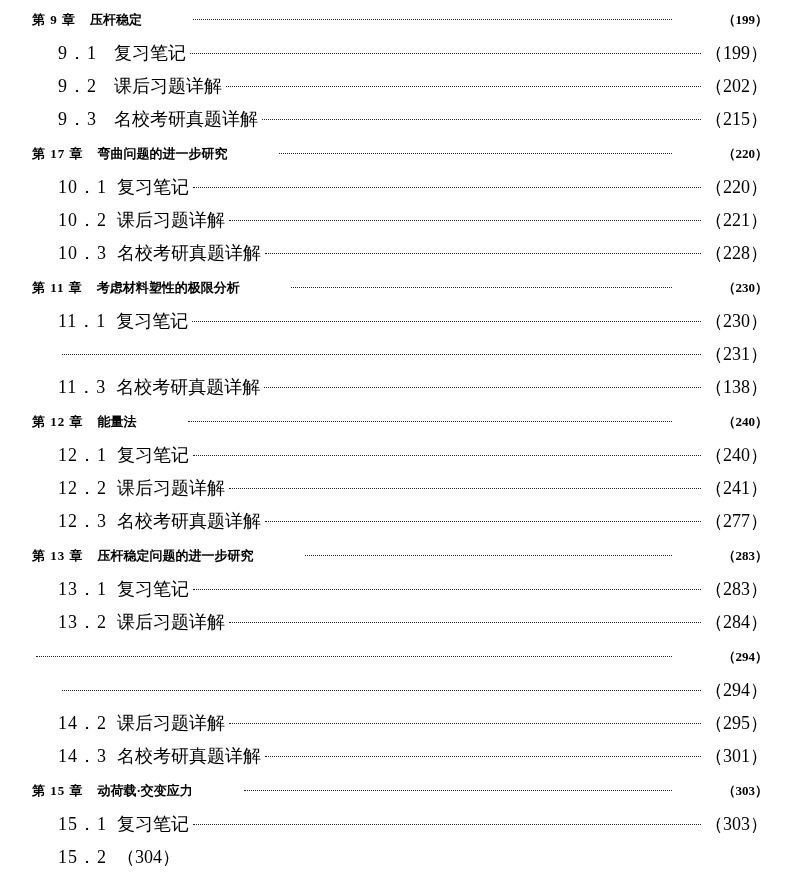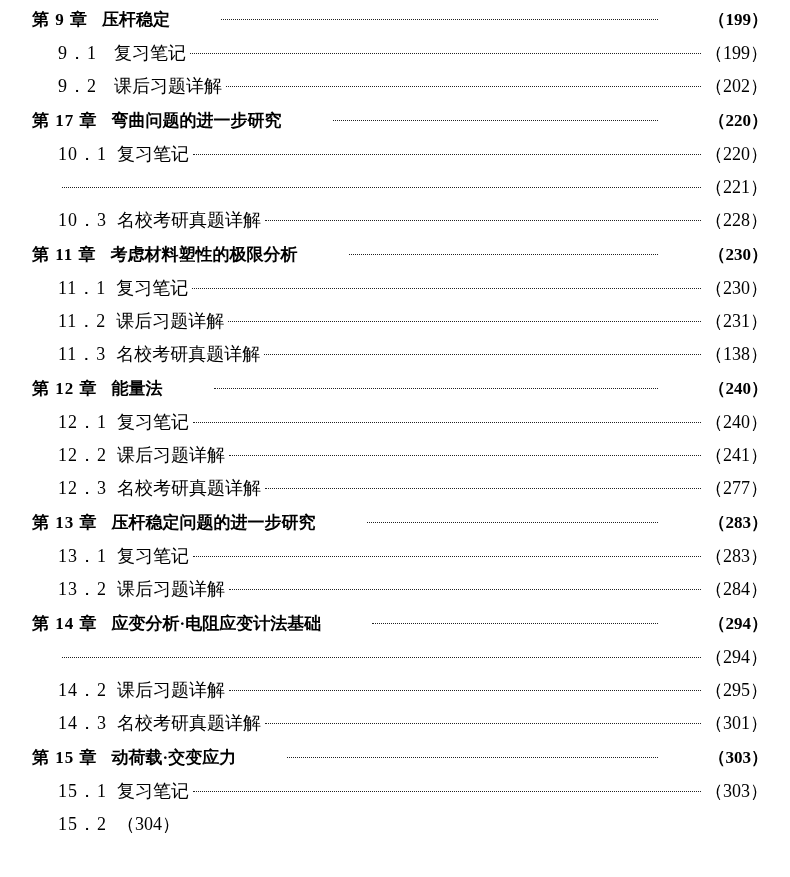--- a/index.html
+++ b/index.html
@@ -47,21 +47,21 @@
   }
   .entry .page {
     white-space: nowrap;
     flex: 0 0 auto;
     text-align: right;
   }
 
   
   .lvl-chapter {
     font-weight: bold;
-    font-size: 17px;
+    font-size: 13px;
     line-height: 35px;
     padding-left: 10px;
     gap: 47px;
   }
   .lvl-chapter .page {
     font-weight: bold;
   }
   .lvl-chapter .label .num {
     display: inline-block;
   }
@@ -106,51 +106,56 @@
     <div class="entry lvl-section">
       <span class="label"><span class="num num-mono">9．1</span><span class="sep"></span><span class="title">复习笔记</span></span>
       <span class="dots"></span>
       <span class="page">（199）</span>
     </div>
     <div class="entry lvl-section">
       <span class="label"><span class="num num-mono">9．2</span><span class="sep"></span><span class="title">课后习题详解</span></span>
       <span class="dots"></span>
       <span class="page">（202）</span>
     </div>
+    <div class="entry lvl-section">
+      <span class="label"><span class="num num-mono">9．3</span><span class="sep"></span><span class="title">名校考研真题详解</span></span>
+      <span class="dots"></span>
+      <span class="page">（215）</span>
+    </div>
     <div class="entry lvl-chapter">
       <span class="label"><span class="num num-mono">第 17 章</span><span class="sep"></span><span class="title">弯曲问题的进一步研究</span></span>
       <span class="dots"></span>
       <span class="page">（220）</span>
     </div>
     <div class="entry lvl-section">
       <span class="label"><span class="num num-mono">10．1</span><span class="sep"></span><span class="title">复习笔记</span></span>
       <span class="dots"></span>
       <span class="page">（220）</span>
     </div>
     <div class="entry lvl-section">
+      <span class="label"><span class="num num-mono">10．2</span><span class="sep"></span><span class="title">课后习题详解</span></span>
       <span class="dots"></span>
       <span class="page">（221）</span>
     </div>
     <div class="entry lvl-section">
       <span class="label"><span class="num num-mono">10．3</span><span class="sep"></span><span class="title">名校考研真题详解</span></span>
       <span class="dots"></span>
       <span class="page">（228）</span>
     </div>
     <div class="entry lvl-chapter">
       <span class="label"><span class="num num-mono">第 11 章</span><span class="sep"></span><span class="title">考虑材料塑性的极限分析</span></span>
       <span class="dots"></span>
       <span class="page">（230）</span>
     </div>
     <div class="entry lvl-section">
       <span class="label"><span class="num num-mono">11．1</span><span class="sep"></span><span class="title">复习笔记</span></span>
       <span class="dots"></span>
       <span class="page">（230）</span>
     </div>
     <div class="entry lvl-section">
-      <span class="label"><span class="num num-mono">11．2</span><span class="sep"></span><span class="title">课后习题详解</span></span>
       <span class="dots"></span>
       <span class="page">（231）</span>
     </div>
     <div class="entry lvl-section">
       <span class="label"><span class="num num-mono">11．3</span><span class="sep"></span><span class="title">名校考研真题详解</span></span>
       <span class="dots"></span>
       <span class="page">（138）</span>
     </div>
     <div class="entry lvl-chapter">
       <span class="label"><span class="num num-mono">第 12 章</span><span class="sep"></span><span class="title">能量法</span></span>
@@ -181,21 +186,20 @@
       <span class="label"><span class="num num-mono">13．1</span><span class="sep"></span><span class="title">复习笔记</span></span>
       <span class="dots"></span>
       <span class="page">（283）</span>
     </div>
     <div class="entry lvl-section">
       <span class="label"><span class="num num-mono">13．2</span><span class="sep"></span><span class="title">课后习题详解</span></span>
       <span class="dots"></span>
       <span class="page">（284）</span>
     </div>
     <div class="entry lvl-chapter">
-      <span class="label"><span class="num num-mono">第 14 章</span><span class="sep"></span><span class="title">应变分析·电阻应变计法基础</span></span>
       <span class="dots"></span>
       <span class="page">（294）</span>
     </div>
     <div class="entry lvl-section">
       <span class="dots"></span>
       <span class="page">（294）</span>
     </div>
     <div class="entry lvl-section">
       <span class="label"><span class="num num-mono">14．2</span><span class="sep"></span><span class="title">课后习题详解</span></span>
       <span class="dots"></span>

